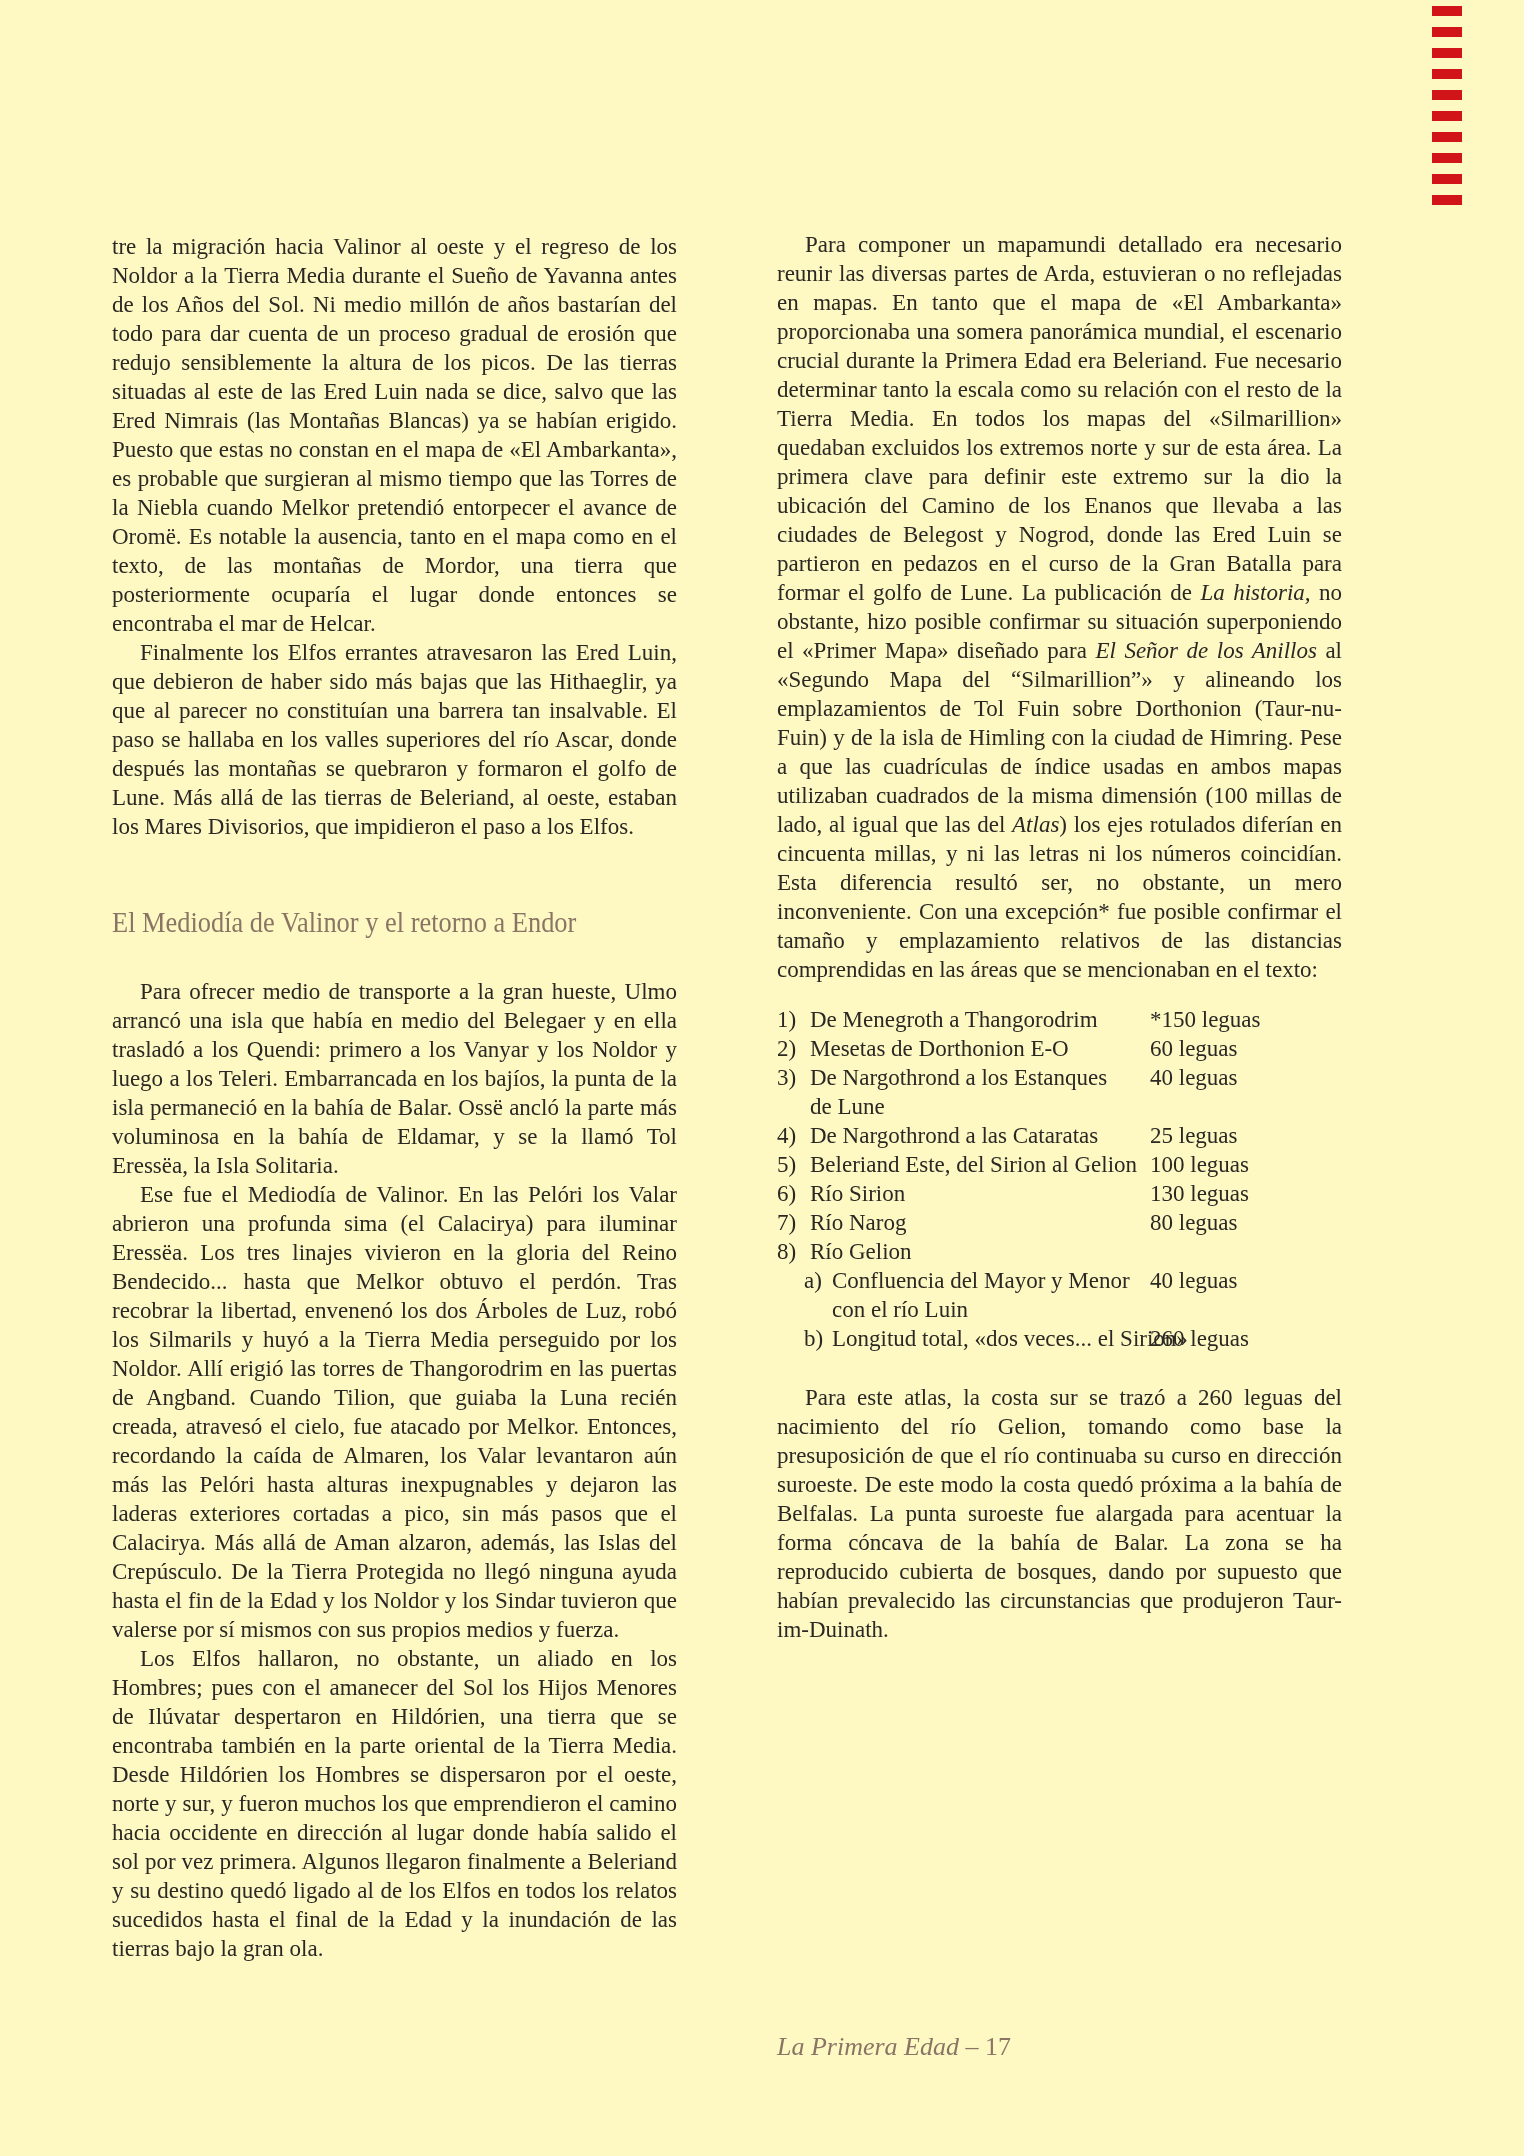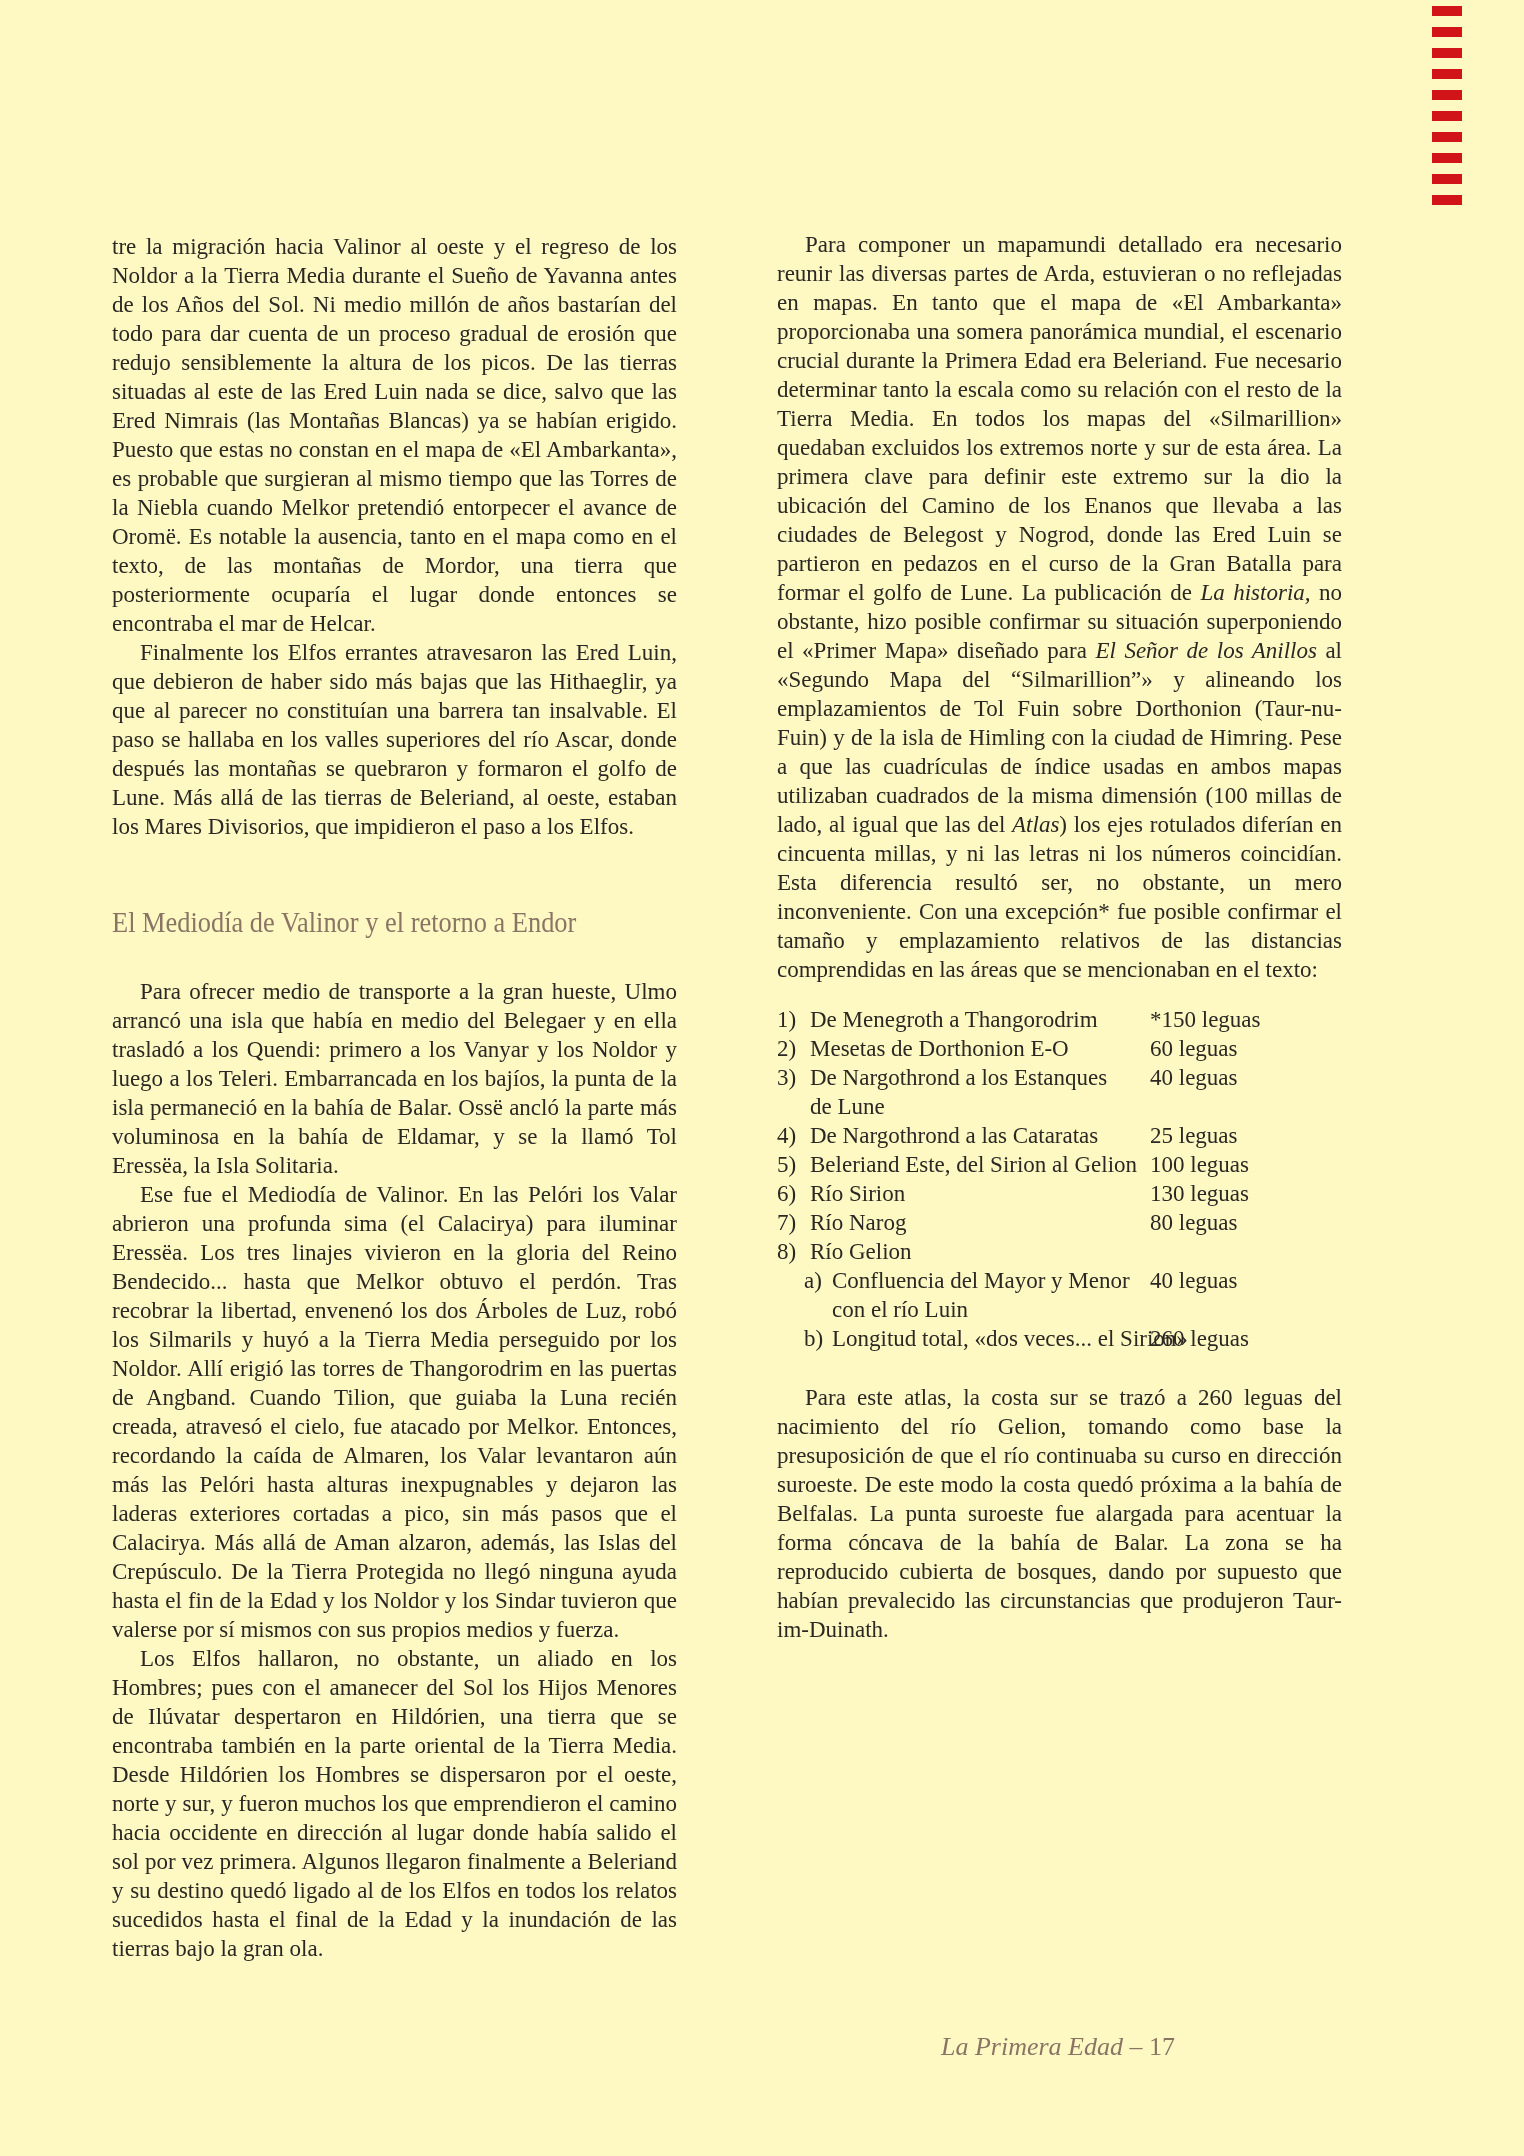--- a/index.html
+++ b/index.html
@@ -44,21 +44,21 @@
   .li.sub { padding-left: 55px; }
   .li.sub .n { left: 27px; }
   .li .val { position: absolute; left: 373px; top: 0; white-space: nowrap; }
   .li .tl { display: block; white-space: nowrap; }
   .closing-par { margin-top: 30px !important; text-indent: 28px; }
   .footer {
     position: absolute;
     left: 777px;
     top: 2032px;
     width: 562px;
-    text-align: center;
+    text-align: left;
     font-size: 26px;
     color: #8a7565;
   }
   .footer .title { font-style: italic; }
   .red-marks {
     position: absolute;
     left: 1432px;
     top: 6px;
     width: 30px;
     display: flex;

